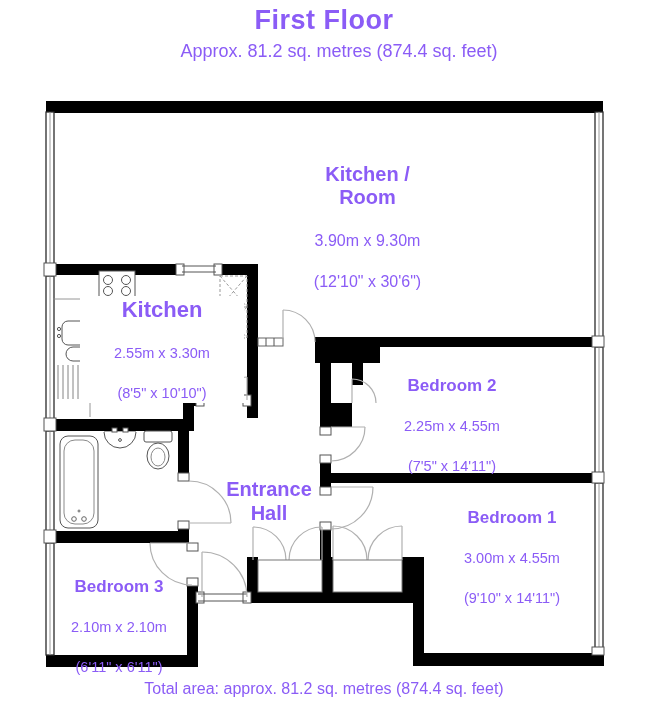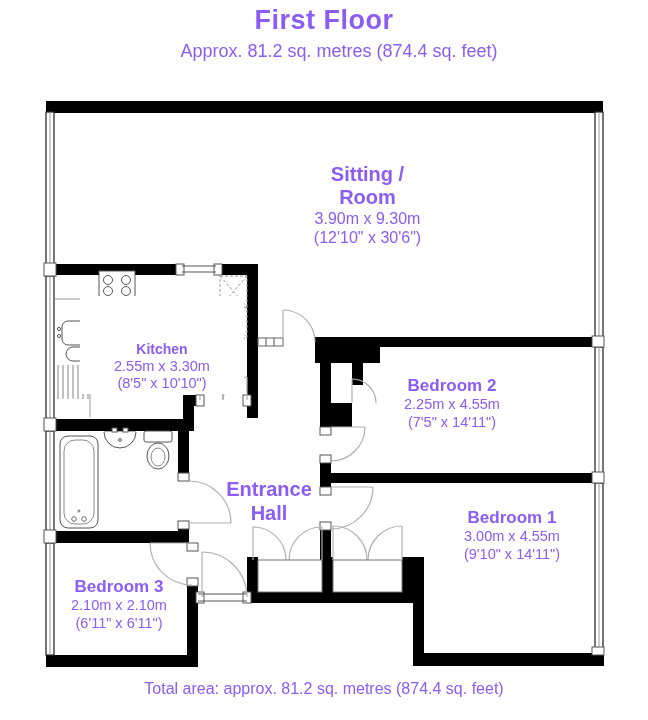--- a/index.html
+++ b/index.html
@@ -5,25 +5,25 @@
   html,body{margin:0;padding:0;background:#fff;}
   .stage{position:relative;width:648px;height:720px;background:#ffffff;
          font-family:"Liberation Sans",sans-serif;color:#8b5cf6;overflow:hidden;}
   .title{position:absolute;top:5px;left:0;width:100%;text-align:center;
          font-size:27px;font-weight:bold;letter-spacing:.5px;}
   .subtitle{position:absolute;top:41px;left:15px;width:100%;text-align:center;font-size:18px;}
   .footer{position:absolute;top:680px;left:0;width:100%;text-align:center;font-size:16px;}
   svg.plan{position:absolute;left:0;top:0;}
   .room-label{position:absolute;text-align:center;line-height:1.2;}
   .rname{font-weight:bold;font-size:17px;}
-  .rdim{font-size:14.5px;}
+  .rdim{font-size:14.5px;margin-top:22px;}
   .big .rname{font-size:20px;line-height:1.15;}
   .big .rdim{font-size:16px;}
   .kitchen-label{background:#fff;padding:1px 4px;}
-  .kitchen-label .rname{font-size:14px;margin-top:44px;}
+  .kitchen-label .rname{font-size:22px;}
   .hall-label .rname{font-size:20px;}
 </style>
 </head>
 <body>
 
 <div class="stage">
 
   <div class="title">First Floor</div>
   <div class="subtitle">Approx. 81.2 sq. metres (874.4 sq. feet)</div>
 
@@ -237,21 +237,21 @@
       </g>
       <g stroke="#555" stroke-width="1" fill="#fff">
         <rect x="144" y="431" width="28" height="11" rx="2"></rect>
         <ellipse cx="158" cy="456" rx="11" ry="13"></ellipse>
         <ellipse cx="158" cy="457" rx="7" ry="9" stroke="#8a8a8a"></ellipse>
       </g>
     </g>
   </svg>
 
   <div class="room-label big" style="left:270px;top:163px;width:195px;">
-    <div class="rname">Sitting /</div>
+    <div class="rname">Kitchen /</div>
     <div class="rname">Room</div>
     <div class="rdim">3.90m x 9.30m</div>
     <div class="rdim">(12'10" x 30'6")</div>
   </div>
 
   <div class="room-label kitchen-label" style="left:80px;top:296px;width:156px;">
     <div class="rname">Kitchen</div>
     <div class="rdim">2.55m x 3.30m</div>
     <div class="rdim">(8'5" x 10'10")</div>
   </div>

